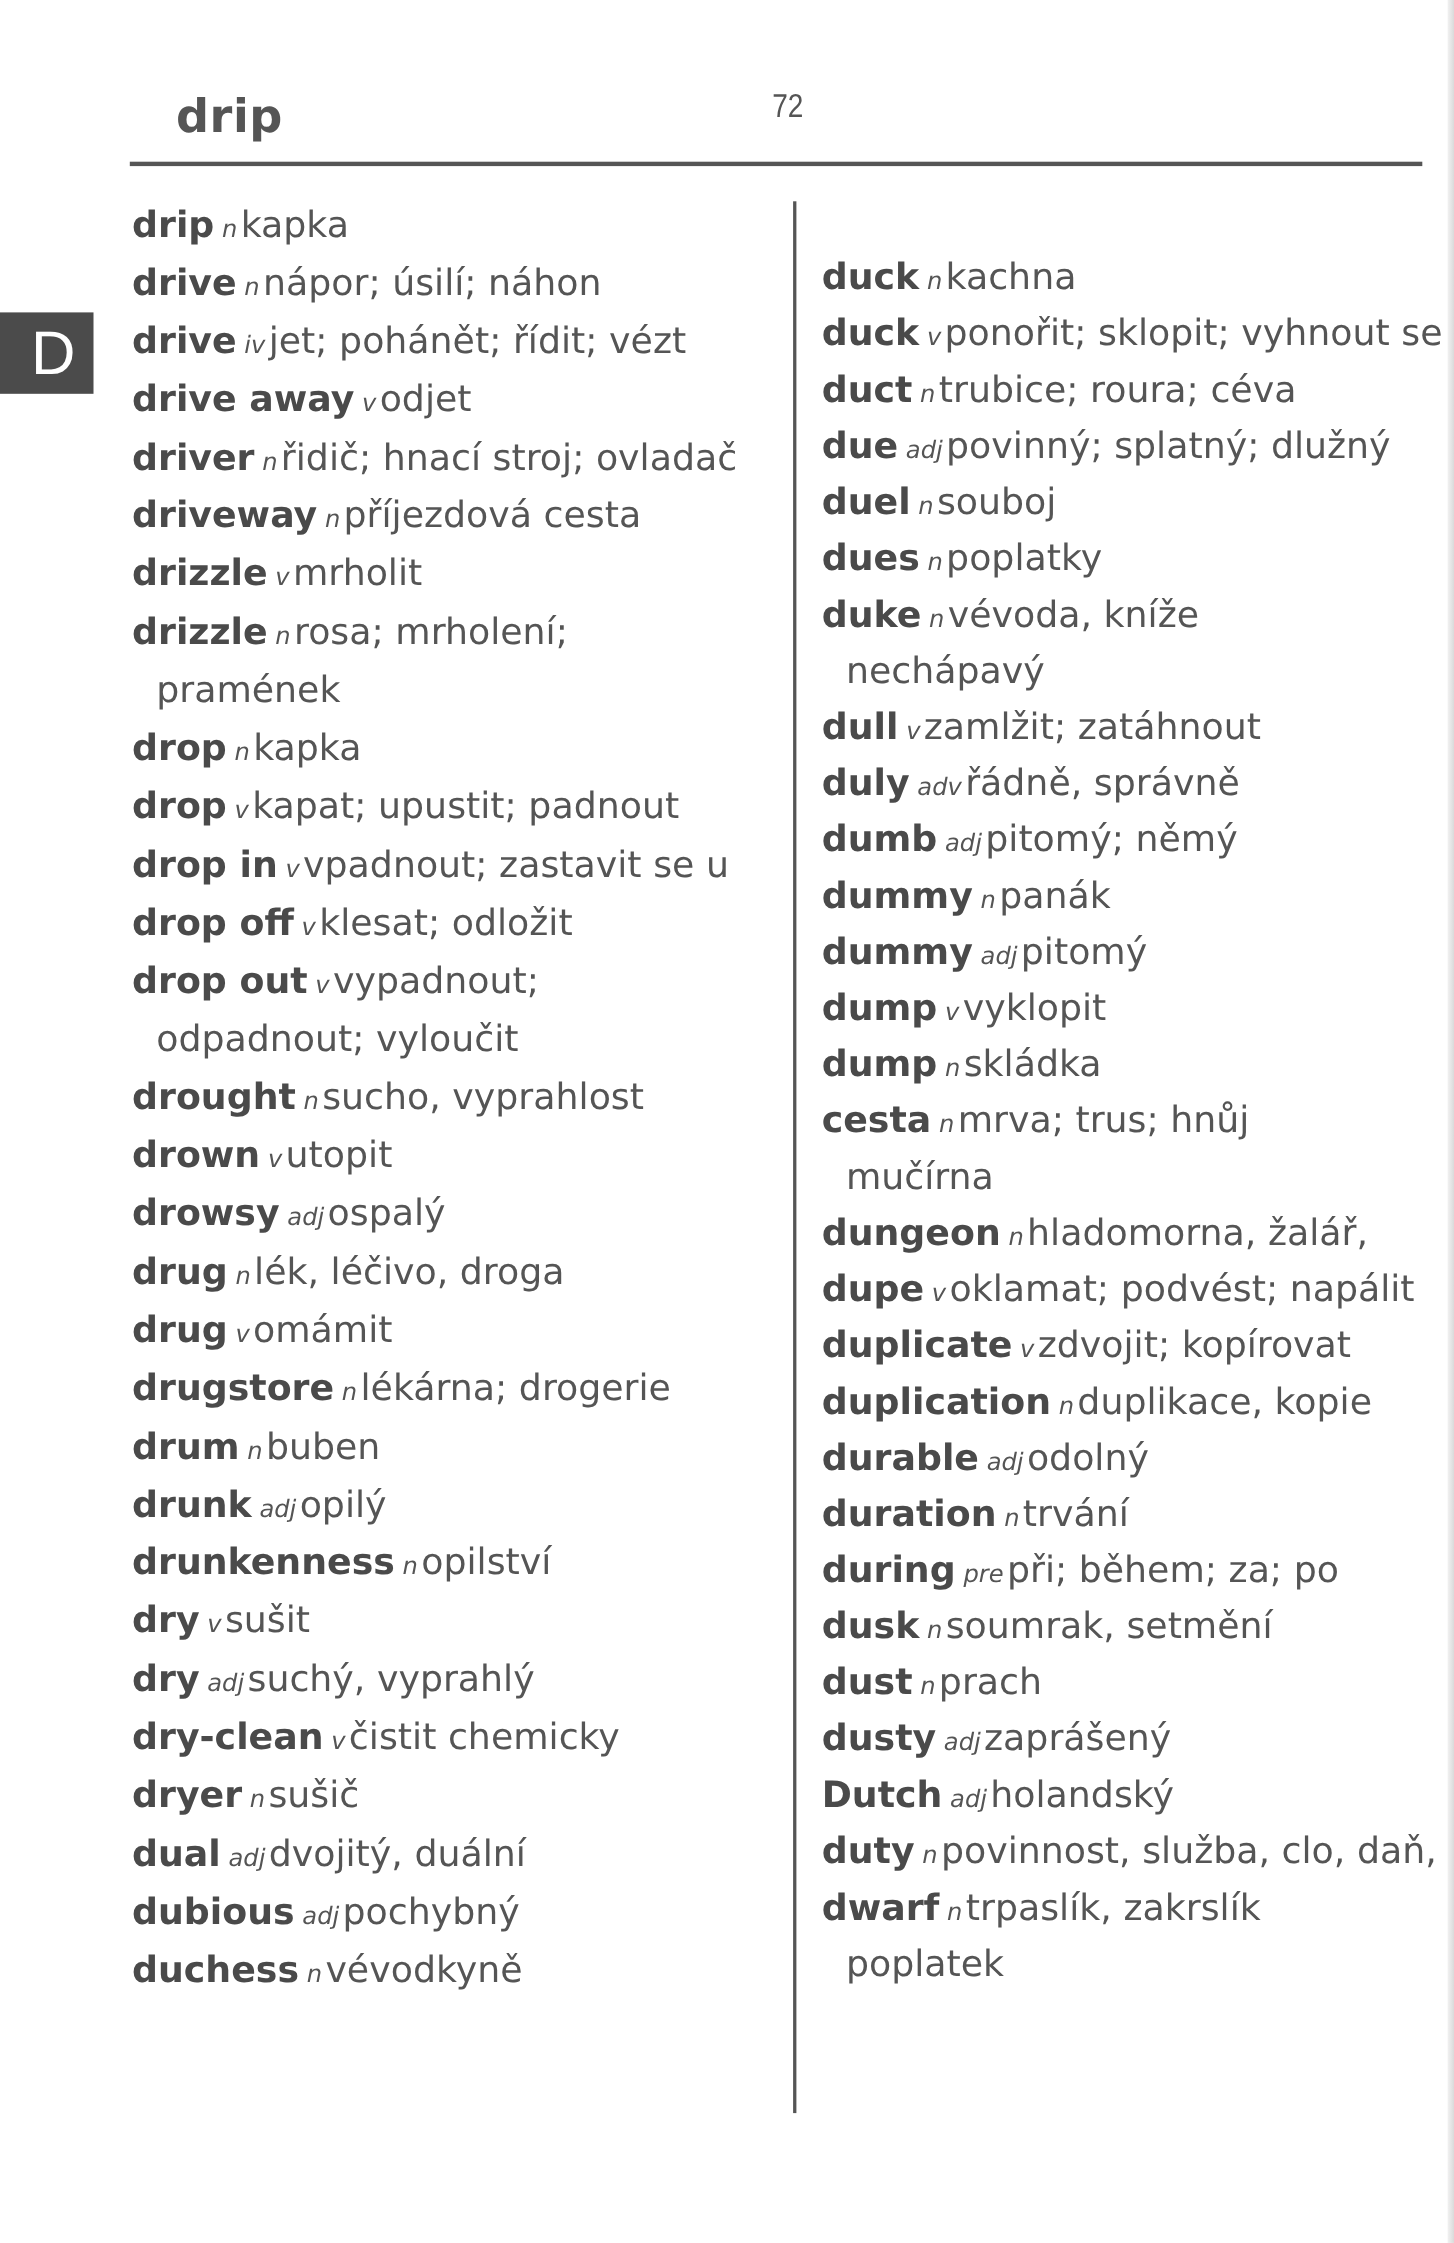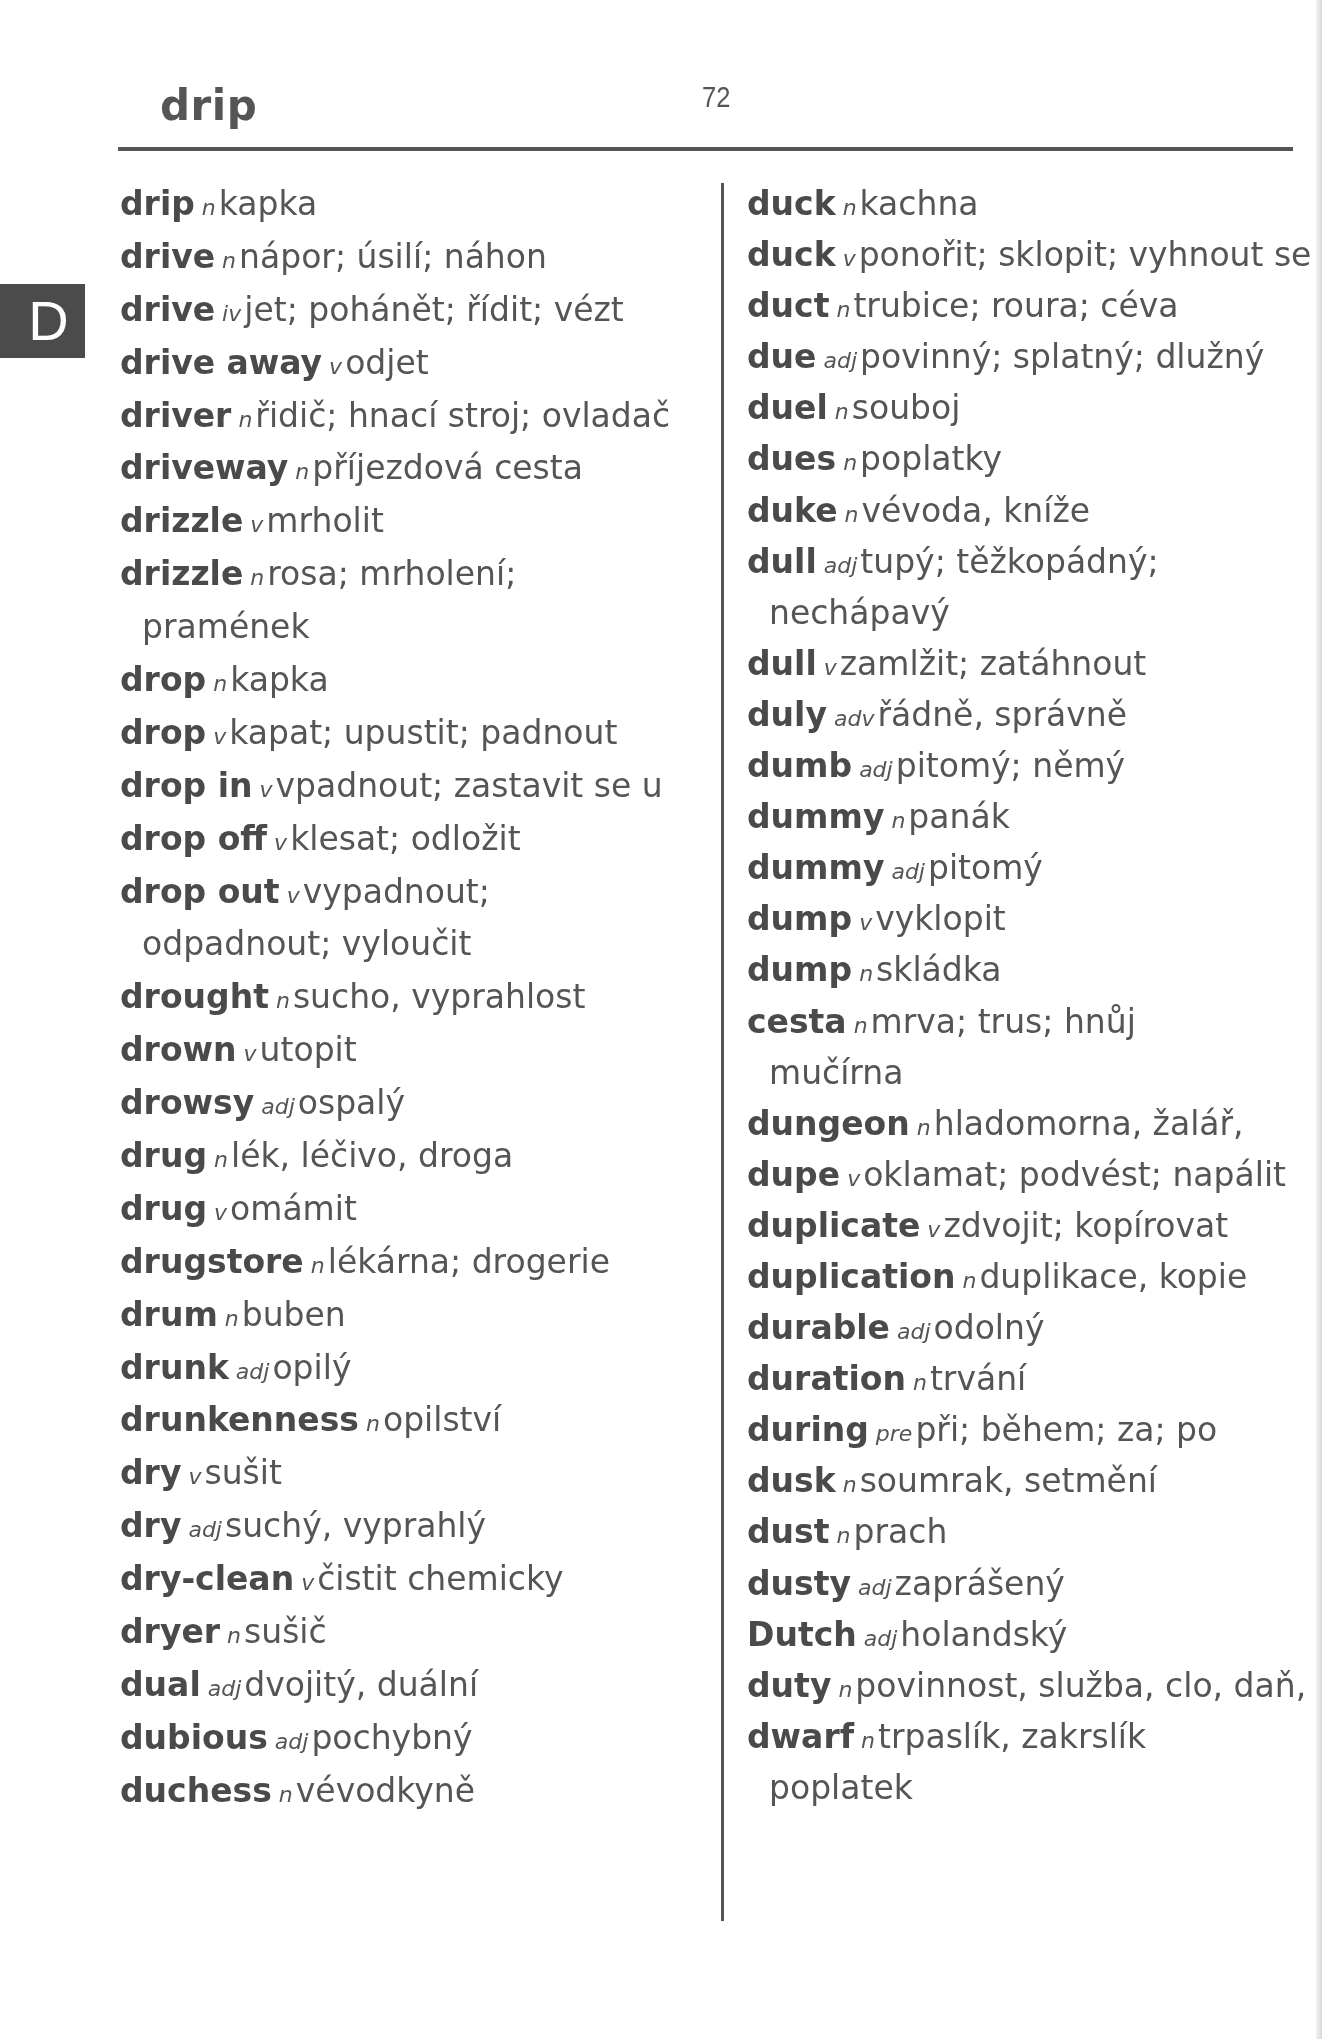--- a/index.html
+++ b/index.html
@@ -31,21 +31,21 @@
     background:#4b4b4b; color:#ffffff;
     font-family:"Liberation Sans", sans-serif; font-size:56px; line-height:74px;
     text-align:center; text-indent:12px;
   }
   .col-divider {
     position:absolute; left:721px; top:183px; width:3px; height:1738px;
     background:#555555;
   }
   .column { position:absolute; top:178px; }
   .col-left { left:120px; width:590px; }
-  .col-right { left:747px; width:570px; }
+  .col-right { left:747px; width:570px;margin-top:48px; }
   .col-left .line { height:52.9px; line-height:52.9px; }
   .col-right .line { height:51.1px; line-height:51.1px; }
   .line {
     white-space:nowrap; font-size:33px; color:#4e4e4e;
   }
   .hw { font-weight:bold; color:#4a4a4a; }
   .pos { font-style:italic; font-size:22px; color:#555555; margin:0 3px 0 7px; }
   .tr { color:#555555; }
   .cont { padding-left:22px; }
 </style>
@@ -96,21 +96,20 @@
     <div class="line"><span class="hw">duchess</span><span class="pos">n</span><span class="tr">vévodkyně</span></div>
   </div>
 <div class="column col-right" id="col-right">
     <div class="line"><span class="hw">duck</span><span class="pos">n</span><span class="tr">kachna</span></div>
     <div class="line"><span class="hw">duck</span><span class="pos">v</span><span class="tr">ponořit; sklopit; vyhnout se</span></div>
     <div class="line"><span class="hw">duct</span><span class="pos">n</span><span class="tr">trubice; roura; céva</span></div>
     <div class="line"><span class="hw">due</span><span class="pos">adj</span><span class="tr">povinný; splatný; dlužný</span></div>
     <div class="line"><span class="hw">duel</span><span class="pos">n</span><span class="tr">souboj</span></div>
     <div class="line"><span class="hw">dues</span><span class="pos">n</span><span class="tr">poplatky</span></div>
     <div class="line"><span class="hw">duke</span><span class="pos">n</span><span class="tr">vévoda, kníže</span></div>
-    <div class="line"><span class="hw">dull</span><span class="pos">adj</span><span class="tr">tupý; těžkopádný;</span></div>
     <div class="line cont"><span class="tr">nechápavý</span></div>
     <div class="line"><span class="hw">dull</span><span class="pos">v</span><span class="tr">zamlžit; zatáhnout</span></div>
     <div class="line"><span class="hw">duly</span><span class="pos">adv</span><span class="tr">řádně, správně</span></div>
     <div class="line"><span class="hw">dumb</span><span class="pos">adj</span><span class="tr">pitomý; němý</span></div>
     <div class="line"><span class="hw">dummy</span><span class="pos">n</span><span class="tr">panák</span></div>
     <div class="line"><span class="hw">dummy</span><span class="pos">adj</span><span class="tr">pitomý</span></div>
     <div class="line"><span class="hw">dump</span><span class="pos">v</span><span class="tr">vyklopit</span></div>
     <div class="line"><span class="hw">dump</span><span class="pos">n</span><span class="tr">skládka</span></div>
     <div class="line"><span class="hw">cesta</span><span class="pos">n</span><span class="tr">mrva; trus; hnůj</span></div>
     <div class="line cont"><span class="tr">mučírna</span></div>

